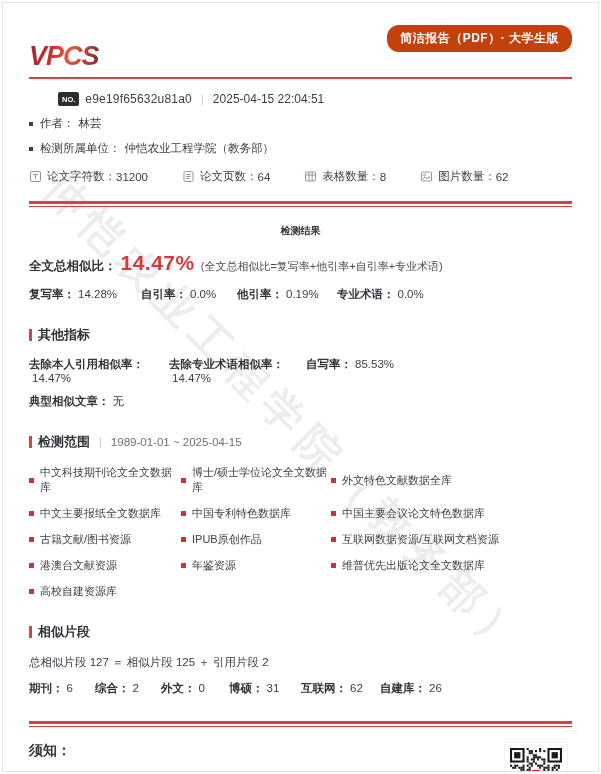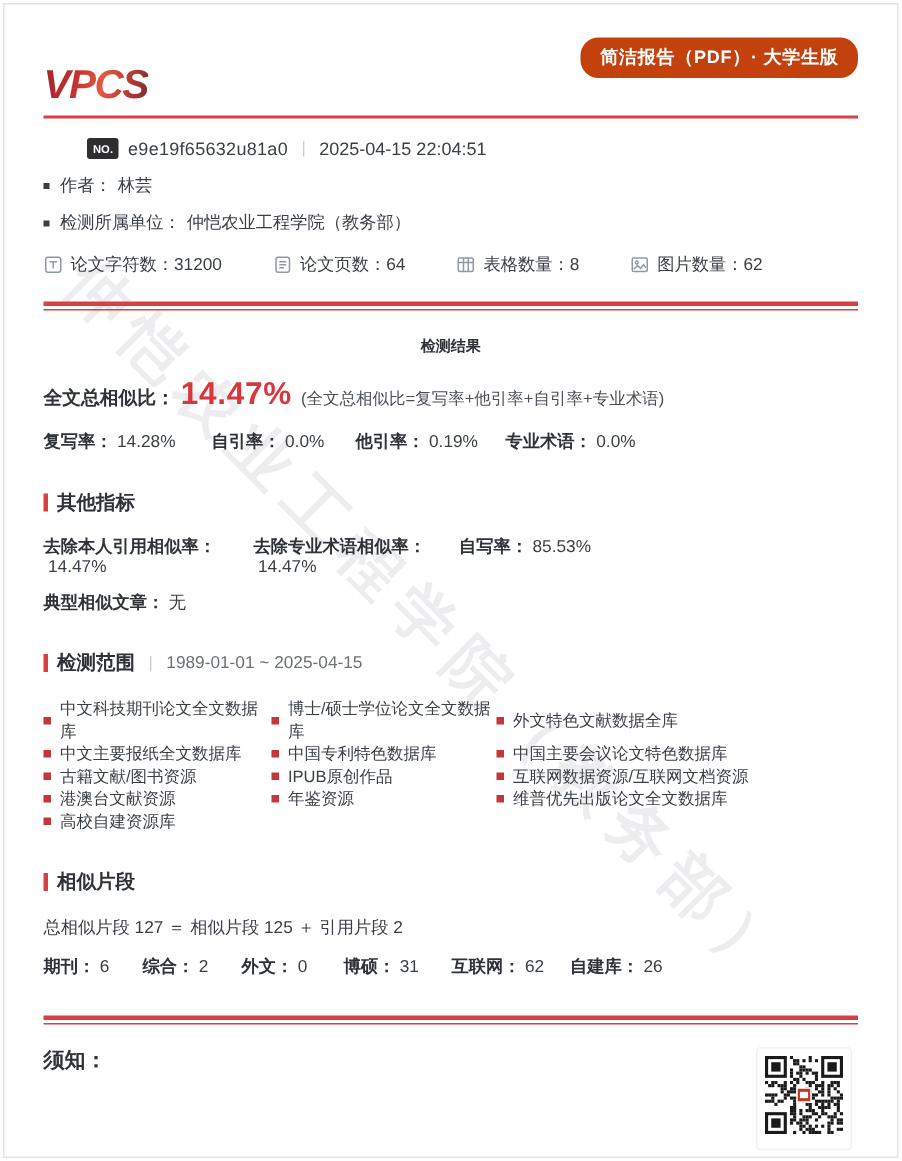--- a/index.html
+++ b/index.html
@@ -66,21 +66,21 @@
   .pair .val { margin-left:3px; }
 
   .sec { display:flex; align-items:center; margin-top:24px; }
   .sec-bar { width:3px; height:12px; background:#d84043; margin-right:6px; }
   .sec-title { font-size:13px; font-weight:bold; color:#2f3338; }
   .sec .range { font-size:11.5px; color:#6b7077; }
 
   .others { display:grid; grid-template-columns:140px 137px auto; margin-top:13px; font-size:11.5px; }
   .typical { margin-top:10px; font-size:11.5px; }
 
-  .dbgrid { display:grid; grid-template-columns:152px 150px auto; row-gap:0; margin-top:14px; font-size:11px; }
+  .dbgrid { display:grid; grid-template-columns:152px 150px auto; row-gap:11px; margin-top:14px; font-size:11px; }
   .db { display:flex; align-items:center; color:#3a3e45; }
   .db .rsq { width:5px; height:5px; background:#c4363a; margin-right:6px; flex:0 0 auto; }
 
   .frag-summary { margin-top:14px; font-size:11.5px; }
   .frag-counts { display:grid; grid-template-columns:66px 66px 68px 72px 79px auto; margin-top:11px; font-size:11.5px; }
 
   
   .notice-wrap { display:flex; margin-top:15px; }
   .notice-left { flex:1; }
   .notice-title { font-size:14px; font-weight:bold; color:#2f3338; }

